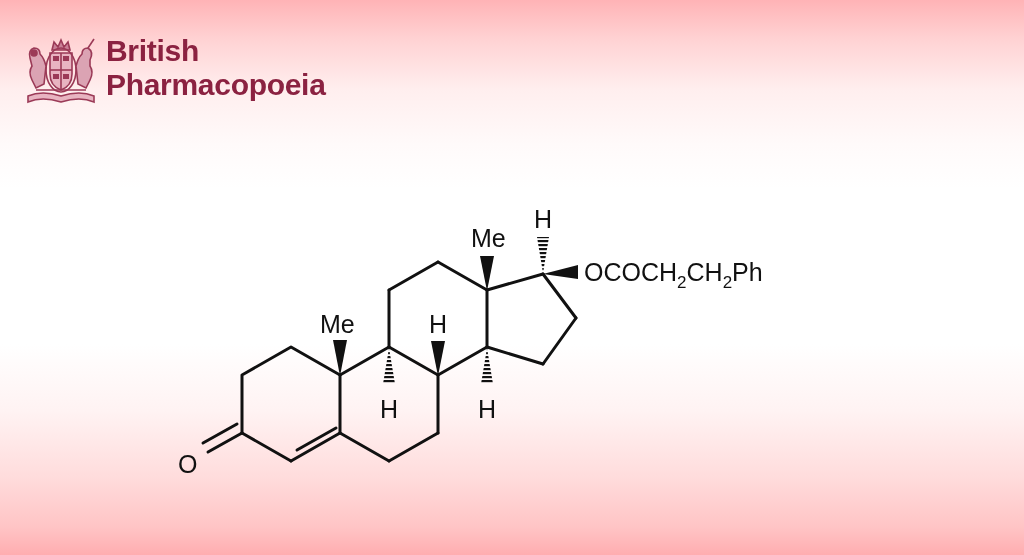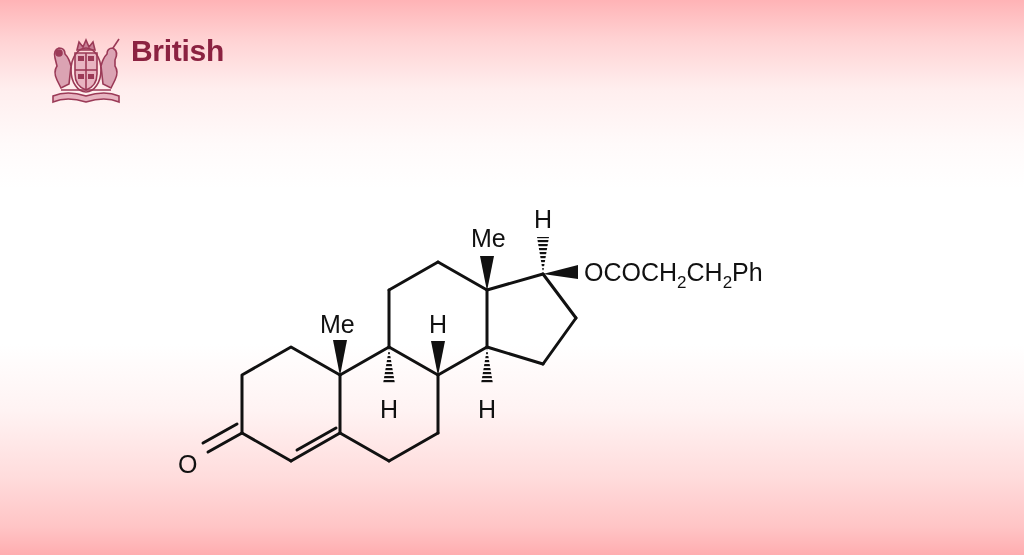--- a/index.html
+++ b/index.html
@@ -1,21 +1,21 @@
 <!DOCTYPE html>
 <html><head>
 <meta charset="utf-8">
 <style>
   html, body { margin: 0; padding: 0; }
   body {
     width: 1024px; height: 555px; overflow: hidden; position: relative;
     background: linear-gradient(to bottom, #ffb3b6 0%, #ffd2d3 7%, #ffeeee 16%, #fffafa 26%, #ffffff 34%, #ffffff 62%, #fff3f3 74%, #ffdcdc 86%, #ffc4c5 95%, #ffadb0 100%);
     font-family: "Liberation Sans", sans-serif;
   }
-  .logo { position: absolute; left: 45px; top: 34px; width: 350px; height: 80px; }
+  .logo { position: absolute; left: 20px; top: 34px; width: 350px; height: 80px; }
   .crest { position: absolute; left: 2px; top: 2px; width: 78px; height: 72px; }
   .logo-text { position: absolute; left: 86px; top: 0px; color: #8b2241; font-weight: bold; font-size: 30px; line-height: 34px; letter-spacing: -0.3px; }
   .structure { position: absolute; left: 0; top: 0; width: 1024px; height: 555px; }
   .structure text { font-family: "Liberation Sans", sans-serif; fill: #111; }
 </style>
 </head>
 <body>
 
 <div class="logo">
   <svg class="crest" viewBox="0 0 78 72">
@@ -40,20 +40,21 @@
     </g>
     <g fill="#9b3a57">
       <rect x="31" y="20" width="6" height="5"></rect>
         <rect x="41" y="20" width="6" height="5"></rect>
       <rect x="31" y="38" width="6" height="5"></rect>
         <rect x="41" y="38" width="6" height="5"></rect>
     </g>
   </svg>
   <div class="logo-text">
     <div>British</div>
+    <div>Pharmacopoeia</div>
   </div>
 </div>
 
 <svg class="structure" viewBox="0 0 1024 555">
   <defs>
     <pattern id="hash" width="4" height="4" patternUnits="userSpaceOnUse">
       <rect width="4" height="2.2" fill="#111"></rect>
     </pattern>
   </defs>
   <g stroke="#111" stroke-width="3" fill="none" stroke-linejoin="round" stroke-linecap="round">

